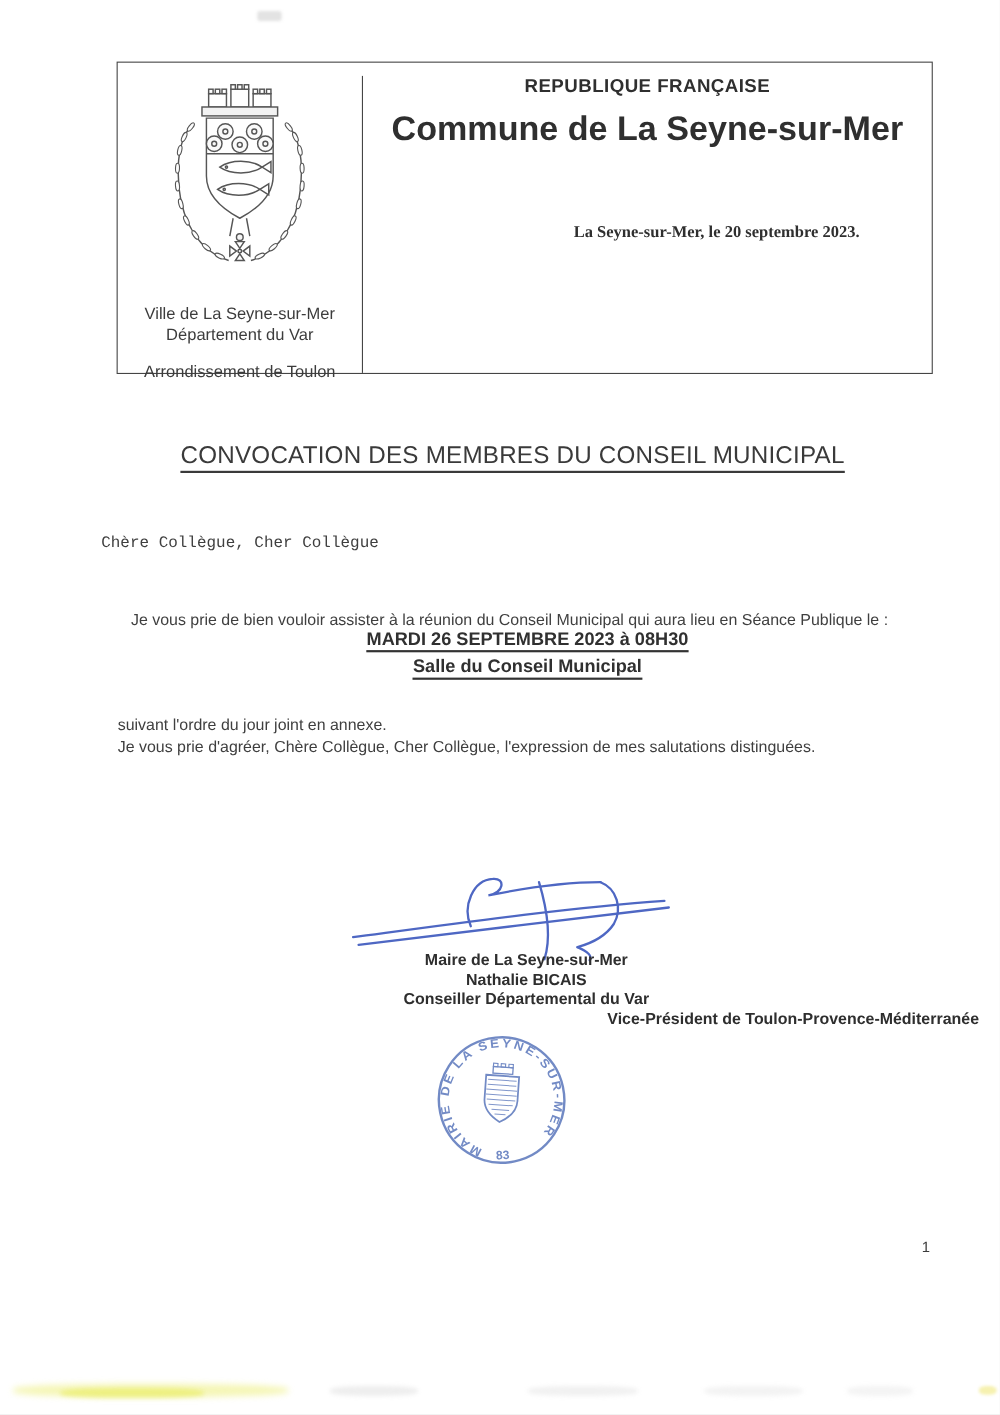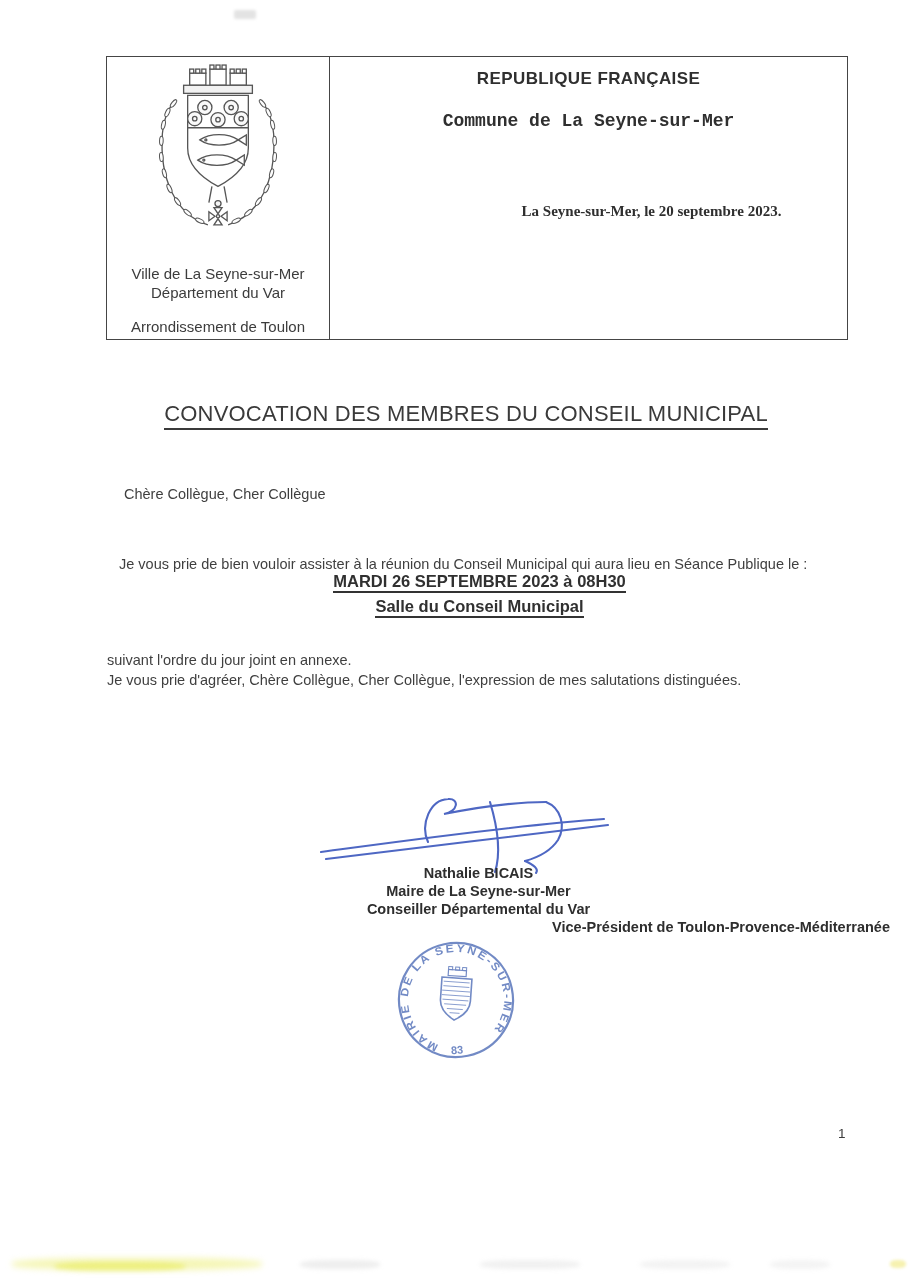--- a/index.html
+++ b/index.html
@@ -5,34 +5,34 @@
   html,body{margin:0;padding:0;background:#e8e8e8;}
   .page{
     position:relative; width:909px; height:1286px; background:#ffffff;
     font-family:"Liberation Sans", sans-serif; color:#3f3f3f; overflow:hidden;
     margin:0 auto;
   }
   .abs{position:absolute;}
 
   
   .hdr-box{left:106px; top:56px; width:740px; height:282px; border:1.6px solid #454545;}
-  .hdr-left{left:0; top:0; bottom:0; width:222px; border-right:1.6px solid #454545;}
+  .hdr-left{left:0; top:12px; bottom:0; width:222px; border-right:1.6px solid #454545;}
   .crest{left:38px; top:4px; width:146px; height:178px;}
   .hdr-left-line{left:0; width:222px; text-align:center; font-size:15px; color:#3c3c3c; white-space:nowrap;}
   .hl1{top:208px;} .hl2{top:227px;} .hl3{top:261px;}
   .hdr-right-line{left:223px; width:517px; text-align:center; white-space:nowrap; color:#2f2f2f;}
   .republic{top:12px; font-size:17px; font-weight:bold; letter-spacing:.4px;}
-  .commune{top:54px; font-size:18px; font-weight:bold;font-family:Liberation Mono, monospace;}
+  .commune{top:42px; font-size:31px; font-weight:bold;}
   .dateline{top:146px; font-size:15px; font-weight:bold; padding-left:126px; box-sizing:border-box;font-family:Liberation Serif, serif;}
 
   
   .doc-title{top:401px; left:0; right:0; text-align:center; font-size:22px; color:#3a3a3a; letter-spacing:.2px; white-space:nowrap;padding-left:23px;}
   .doc-title span{border-bottom:2px solid #3a3a3a; padding-bottom:2px;}
   .bodyline{font-size:14.5px; color:#3f3f3f; white-space:nowrap;}
-  .salutation{left:124px; top:486px;}
+  .salutation{left:92px; top:486px;font-family:Liberation Mono, monospace;}
   .intro{left:107px; top:556px;margin-left:12px;}
   .centerline{left:50px; right:0; text-align:center; white-space:nowrap;}
   .when{top:572px;} .where{top:597px;}
   .centerline span{font-size:16.5px; font-weight:bold; color:#303030; border-bottom:2px solid #333; padding-bottom:1px;}
   .annexe{left:107px; top:652px;}
   .closing{left:107px; top:672px;}
 
   
   .sig-svg{left:316px; top:792px; width:298px; height:86px;}
   .sig-block{top:864px; left:48px; right:0; text-align:center; font-size:14.5px; font-weight:bold; color:#2e2e2e; line-height:18px;}
@@ -180,22 +180,22 @@
       <path d="M112,50 C104,32 114,8 132,7 C144,6 142,20 128,22 C158,16 200,10 230,10"></path>
       <path d="M174,10 C180,30 186,58 179,80"></path>
       <path d="M230,10 C245,16 250,34 242,48 C234,60 220,66 209,69"></path>
       <path d="M5,60 C80,50 200,33 288,27"></path>
       <path d="M10,67 C90,58 210,42 292,33"></path>
       <path d="M209,69 C218,73 223,77 220,81"></path>
     </g>
   </svg>
 
   <div class="abs sig-block">
+    <div>Maire de La Seyne-sur-Mer</div>
     <div>Nathalie BICAIS</div>
-    <div>Maire de La Seyne-sur-Mer</div>
     <div>Conseiller Départemental du Var</div>
     <div class="sig-line4">Vice-Président de Toulon-Provence-Méditerranée</div>
   </div>
 
   <svg class="abs stamp-svg" viewBox="0 0 132 130">
     <defs>
       <path id="stampArc" d="M 39.9,104.3 A 48,48 0 1 1 92.1,104.3" fill="none"></path>
     </defs>
     <g transform="rotate(-12 66 64)" opacity="0.78">
       <circle cx="66" cy="64" r="57" fill="none" stroke="#4b6ab5" stroke-width="2.2"></circle>

